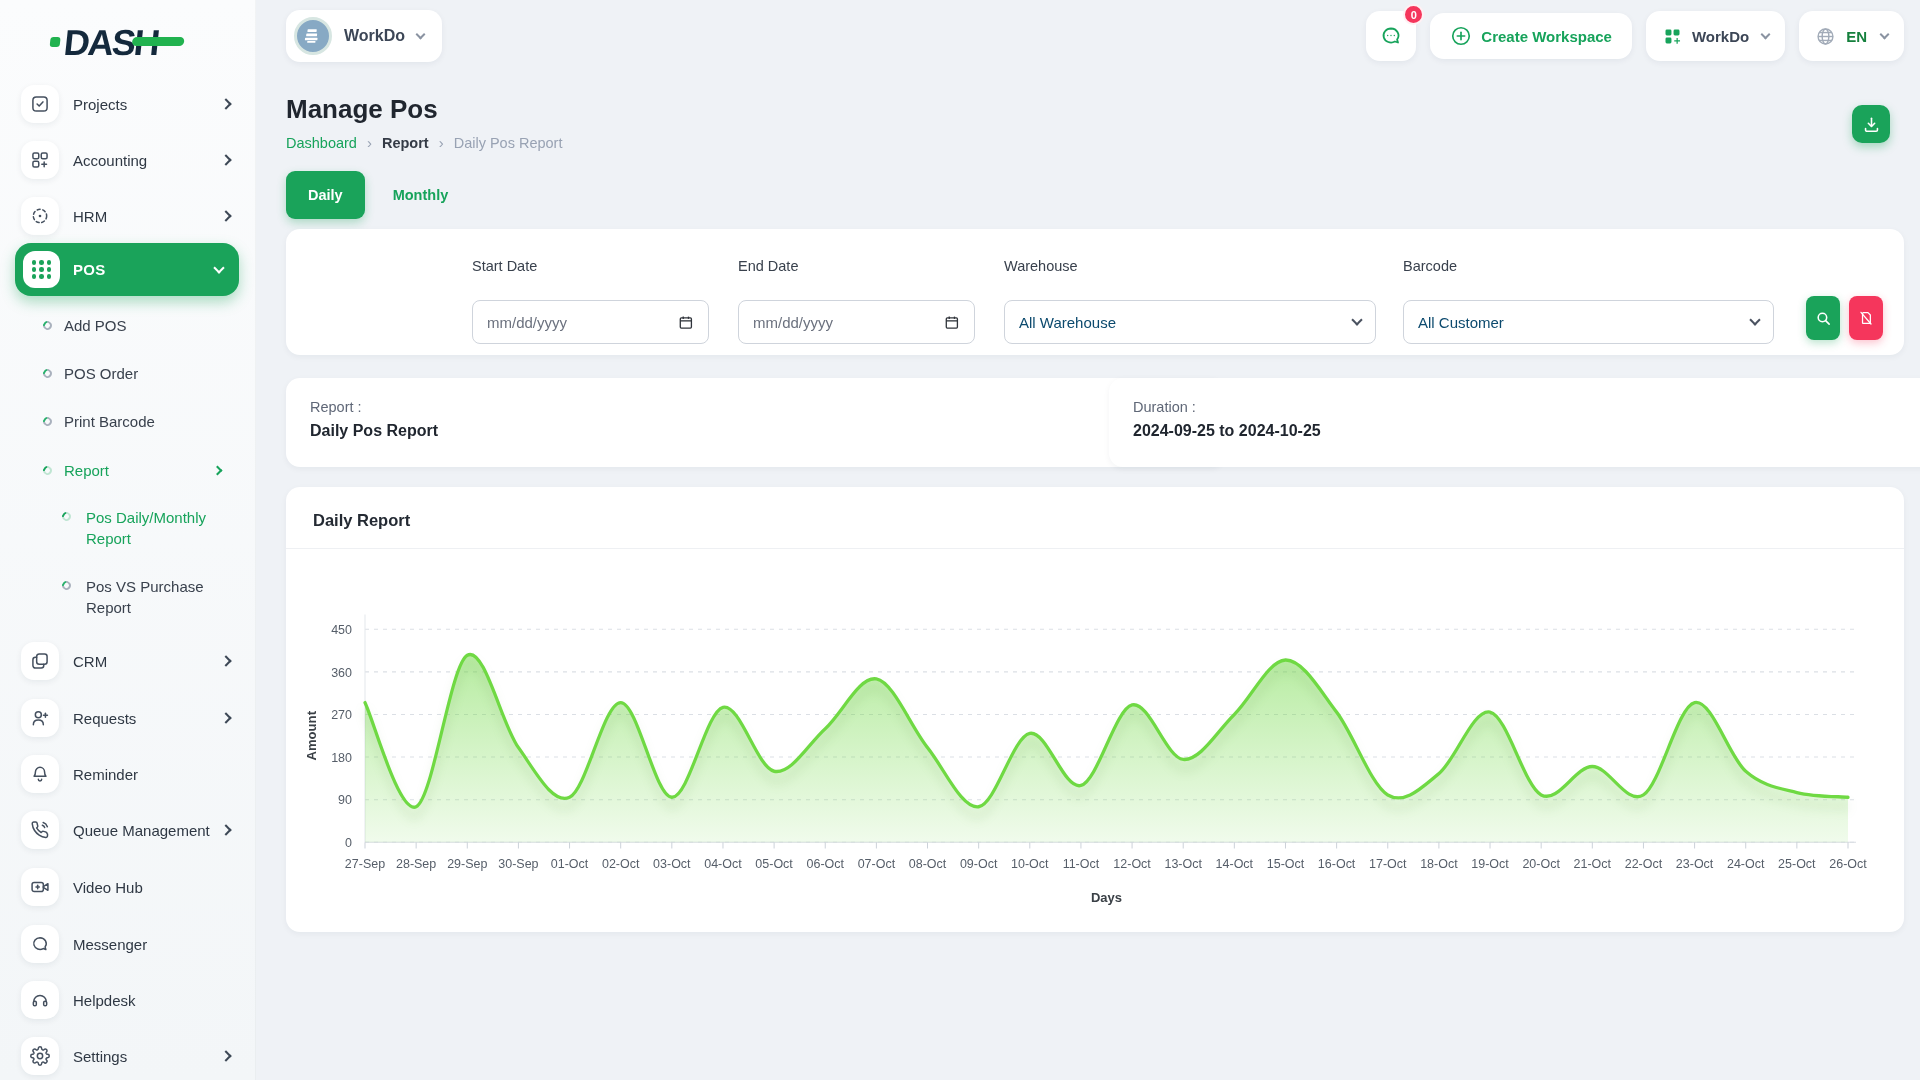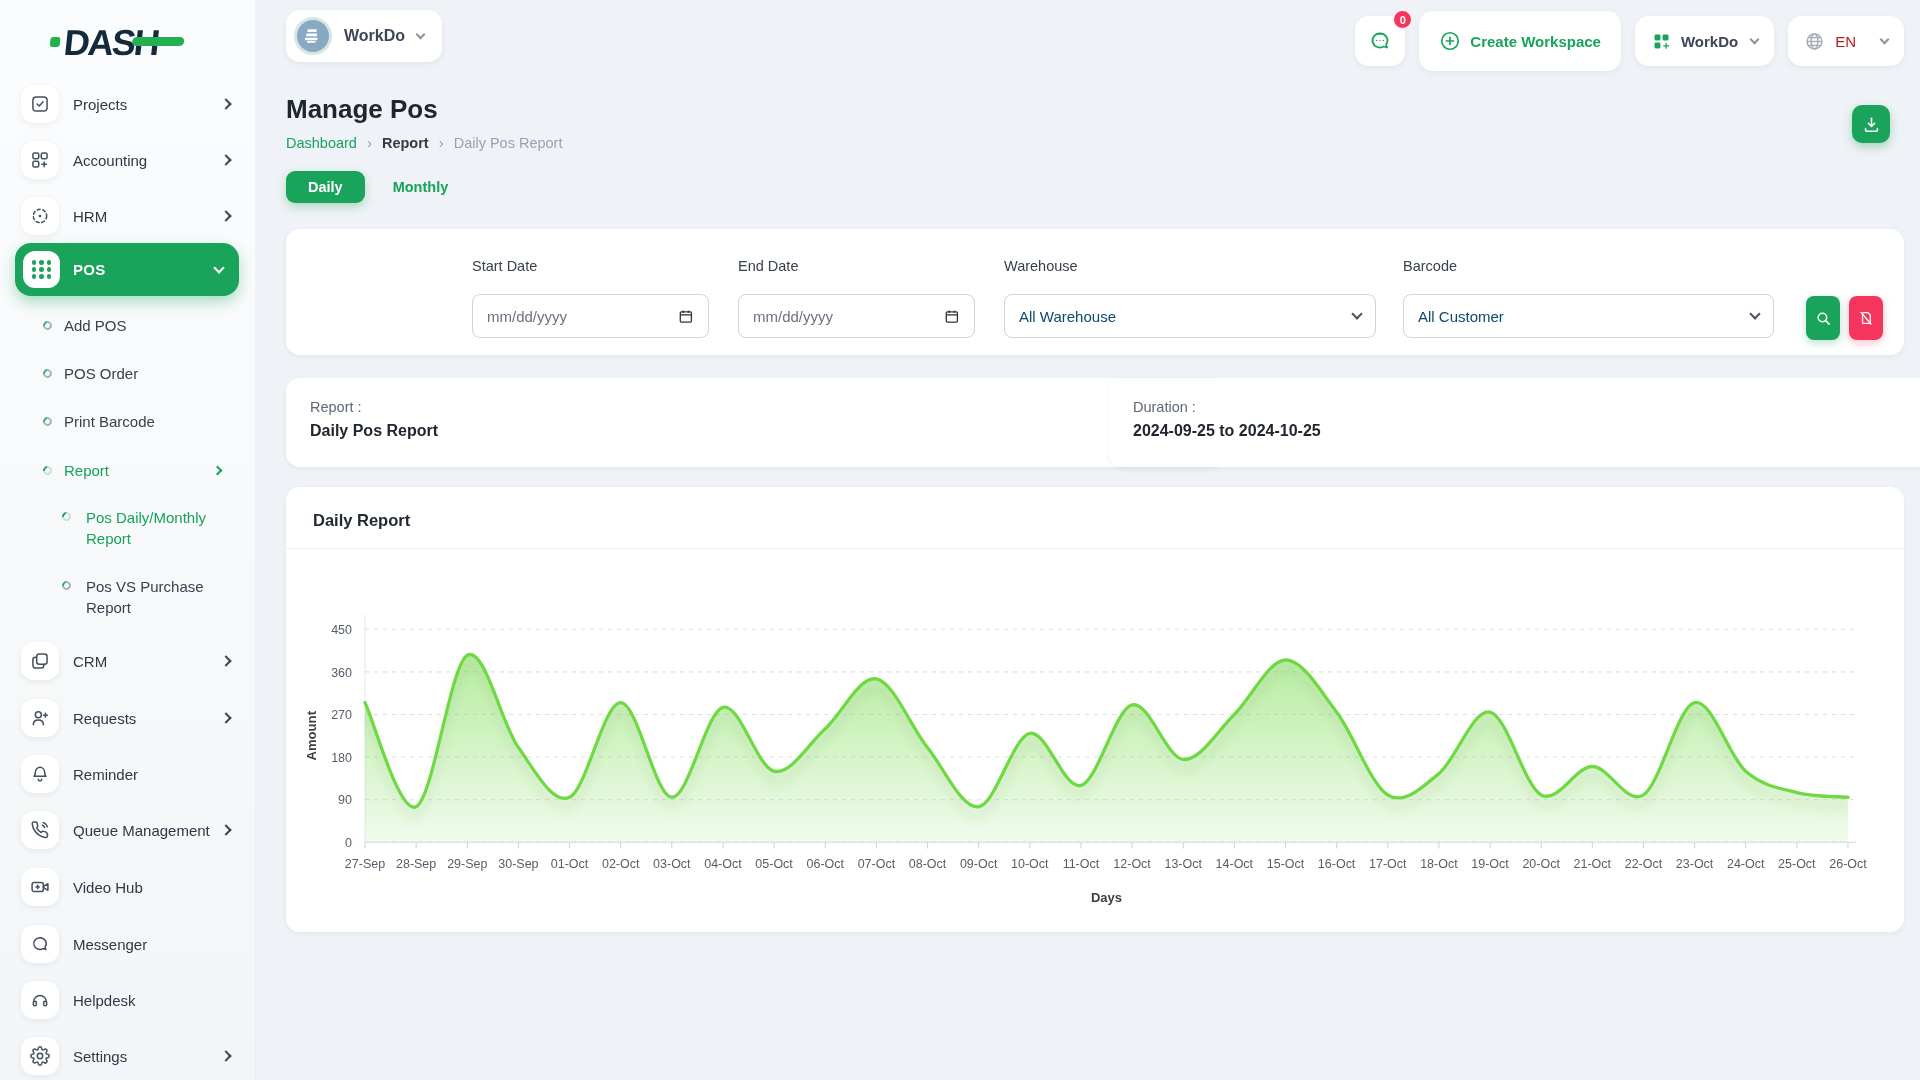--- a/index.html
+++ b/index.html
@@ -53,45 +53,45 @@
   .ws-avatar { width:38px; height:38px; border-radius:50%; background:#87a9c4;
     border:3px solid #d7e6e2; display:flex; align-items:center; justify-content:center; }
   .ws-name { font-size:16px; font-weight:600; color:#3c4656; }
   .dd-chev { width:7px; height:7px; border-bottom:2px solid #8a93a1; border-right:2px solid #8a93a1;
     transform:rotate(45deg); margin-top:-4px; }
   .top-right { position:absolute; right:16px; top:11px; display:flex; gap:14px; align-items:center; }
   .msg-btn { width:50px; height:50px; border-radius:14px; justify-content:center; position:relative; }
   .badge { position:absolute; top:-7px; right:-8px; min-width:21px; height:21px; border-radius:50%;
     background:#f5365c; color:#fff; font-size:11px; font-weight:700;
     display:flex; align-items:center; justify-content:center; border:2px solid #fff0f3; }
-  .cw-pill { height:60px; padding:0 20px; gap:9px; }
+  .cw-pill { height:46px; padding:0 20px; gap:9px; }
   .cw-label { font-size:15px; font-weight:600; color:#17a35b; }
   .wd-pill { height:50px; padding:0 16px; gap:9px; }
   .wd-label { font-size:15px; font-weight:600; color:#3c4656; margin-right:4px; }
   .lang-pill { height:50px; padding:0 16px; gap:10px; }
-  .lang-label { font-size:15px; font-weight:400; color:#b91c1c; margin-right:15px; }
+  .lang-label { font-size:15px; font-weight:700; color:#15803d; margin-right:4px; }
   
   .main { position:absolute; left:256px; top:72px; right:0; bottom:0; }
   .page-title { position:absolute; left:30px; top:22px; font-size:26px; font-weight:700; color:#20262f; }
   .breadcrumb { position:absolute; left:30px; top:62px; font-size:14.5px; color:#98a2b3;
     display:flex; gap:10px; align-items:center; }
   .bc-link { color:#17a35b; cursor:pointer; }
   .bc-mid { color:#343b46; font-weight:600; cursor:pointer; }
   .bc-sep { color:#98a2b3; font-size:15px; }
   .dl-btn { position:absolute; right:30px; top:33px; width:38px; height:38px; border-radius:10px;
     background:#1aa35a; display:flex; align-items:center; justify-content:center; cursor:pointer;
     box-shadow:0 4px 10px rgba(26,163,90,.35); }
   .tabs { position:absolute; left:30px; top:99px; display:flex; align-items:center; gap:10px; }
   .tab-daily { background:#1aa35a; color:#fff; font-size:14.5px; font-weight:600;
-    padding:8px 22px; border-radius:9px; cursor:pointer; box-shadow:0 4px 10px rgba(26,163,90,.3); }
+    padding:16px 22px; border-radius:9px; cursor:pointer; box-shadow:0 4px 10px rgba(26,163,90,.3); }
   .tab-monthly { color:#17a35b; font-size:14.5px; font-weight:600; padding:8px 18px; cursor:pointer; }
   .card { background:#fff; border-radius:14px; box-shadow:0 2px 6px rgba(20,40,60,.05); position:absolute; }
   .filter-card { left:30px; right:16px; top:157px; height:126px; }
   .fgroup { position:absolute; top:29px; }
-  .fgroup .flabel { font-size:14.5px; color:#39414d; font-weight:500; display:block; margin-bottom:20px; }
+  .fgroup .flabel { font-size:14.5px; color:#39414d; font-weight:500; display:block; margin-bottom:26px; }
   .fctrl { height:44px; border:1px solid #cfd4dc; border-radius:8px; background:#fff;
     display:flex; align-items:center; padding:0 14px; position:relative; }
   .fctrl input { border:none; outline:none; font-size:15px; color:#555c68; width:100%;
     font-family:inherit; background:transparent; }
   .fctrl input::placeholder { color:#6c727f; }
   .g-start { left:186px; } .g-start .fctrl { width:237px; }
   .g-end { left:452px; } .g-end .fctrl { width:237px; }
   .g-wh { left:718px; } .g-wh .fctrl { width:372px; }
   .g-cu { left:1117px; } .g-cu .fctrl { width:371px; }
   .sel-value { font-size:15px; color:#0c4a6e; }

